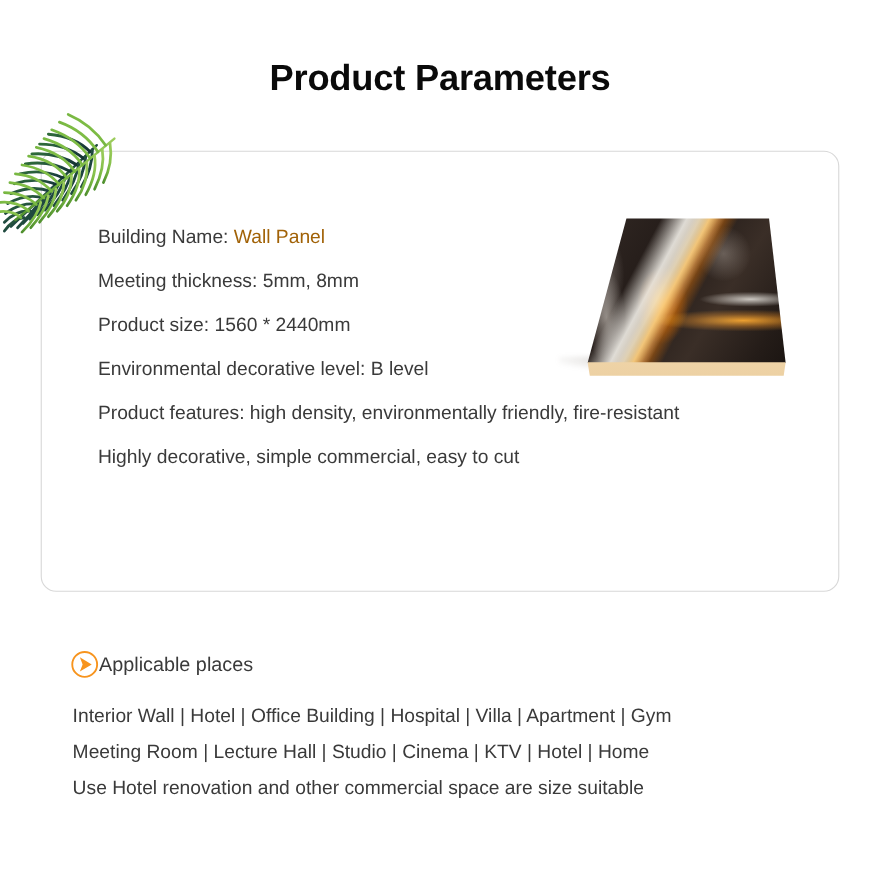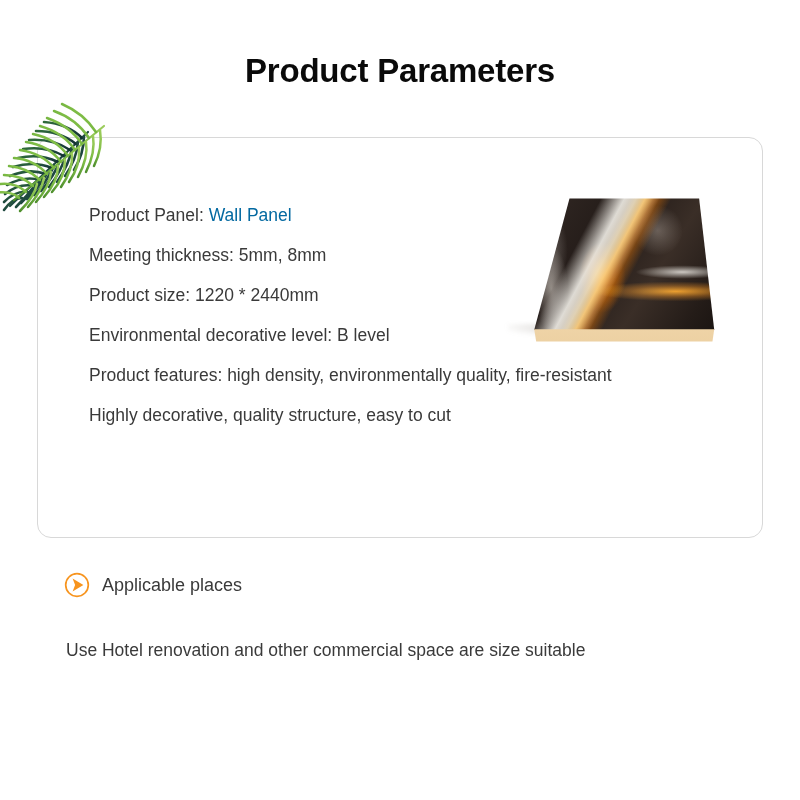--- a/index.html
+++ b/index.html
@@ -42,21 +42,21 @@
     position:absolute;
     left:89px; top:195px;
     width:600px;
   }
   .spec-line {
     font-size:17.5px;
     color:#3a3a3a;
     line-height:40px;
     white-space:nowrap;
   }
-  .spec-accent { color:#0369a1; }
+  .spec-accent { color:#a16207; }
 
   
   #product-image {
     position:absolute;
     left:498px; top:192px;
     width:222px; height:155px;
   }
   #panel-shadow {
     position:absolute;
     left:10px; top:132px;
@@ -98,21 +98,21 @@
   }
 
   
   #applicable-section {
     position:absolute;
     left:64px; top:572px;
   }
   #applicable-heading-row {
     display:flex;
     align-items:center;
-    gap:12px;
+    margin-top:19px;
   }
   #arrow-circle-icon {
     width:26px; height:26px;
     flex:0 0 26px;
     display:block;
   }
   #applicable-heading {
     font-size:18px;
     color:#3a3a3a;
   }
@@ -146,41 +146,43 @@
   <div id="spec-card"></div>
 
   <div id="product-image">
     <div id="panel-shadow"></div>
     <div id="panel-face"></div>
     <div id="panel-edge"></div>
   </div>
 
   <div id="spec-list">
     <div class="spec-line">
-      <span>Product Panel:</span>
+      <span>Building Name:</span>
       <span class="spec-accent">Wall Panel</span>
     </div>
     <div class="spec-line">Meeting thickness: 5mm, 8mm</div>
-    <div class="spec-line">Product size: 1220 * 2440mm</div>
+    <div class="spec-line">Product size: 1560 * 2440mm</div>
     <div class="spec-line">Environmental decorative level: B level</div>
-    <div class="spec-line">Product features: high density, environmentally quality, fire-resistant</div>
-    <div class="spec-line">Highly decorative, quality structure, easy to cut</div>
+    <div class="spec-line">Product features: high density, environmentally friendly, fire-resistant</div>
+    <div class="spec-line">Highly decorative, simple commercial, easy to cut</div>
   </div>
 
   <div id="applicable-section">
     <div id="applicable-heading-row">
       <svg id="arrow-circle-icon" viewBox="0 0 26 26">
         <circle cx="13" cy="13" r="11.3" fill="none" stroke="#F7941E" stroke-width="1.7"></circle>
         <path d="M8.6 6.6 L19.4 13 L8.6 19.4 L11.1 13 Z" fill="#F7941E"></path>
       </svg>
       <span id="applicable-heading">Applicable places</span>
     </div>
   </div>
 
   <div id="applicable-list">
+    <div class="place-line">Interior Wall | Hotel | Office Building | Hospital | Villa | Apartment | Gym</div>
+    <div class="place-line">Meeting Room | Lecture Hall | Studio | Cinema | KTV | Hotel | Home</div>
     <div class="place-line">Use Hotel renovation and other commercial space are size suitable</div>
   </div>
 
   <svg id="palm-decoration" viewBox="0 0 132 130">
     <defs>
       <linearGradient id="gBright" x1="0" y1="1" x2="1" y2="0">
         <stop offset="0%" stop-color="#4f8f2e"></stop>
         <stop offset="55%" stop-color="#7cbb44"></stop>
         <stop offset="100%" stop-color="#9ccc5c"></stop>
       </linearGradient>

